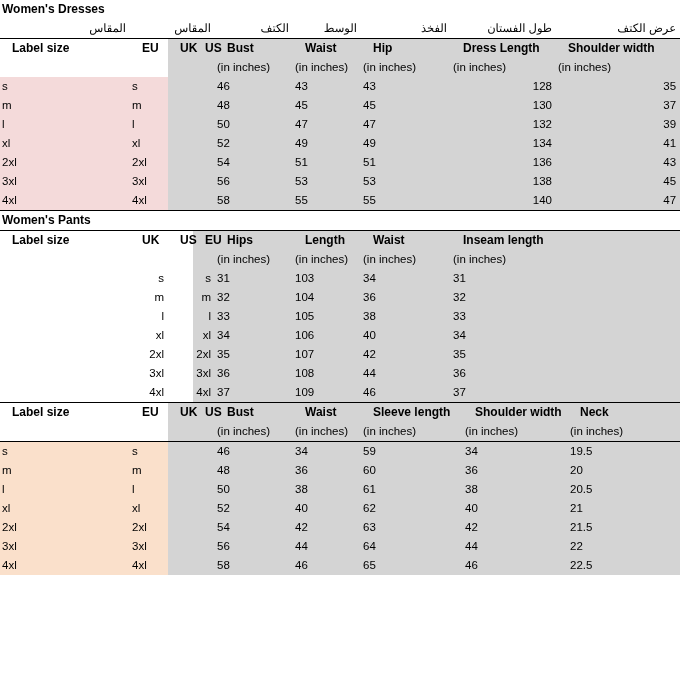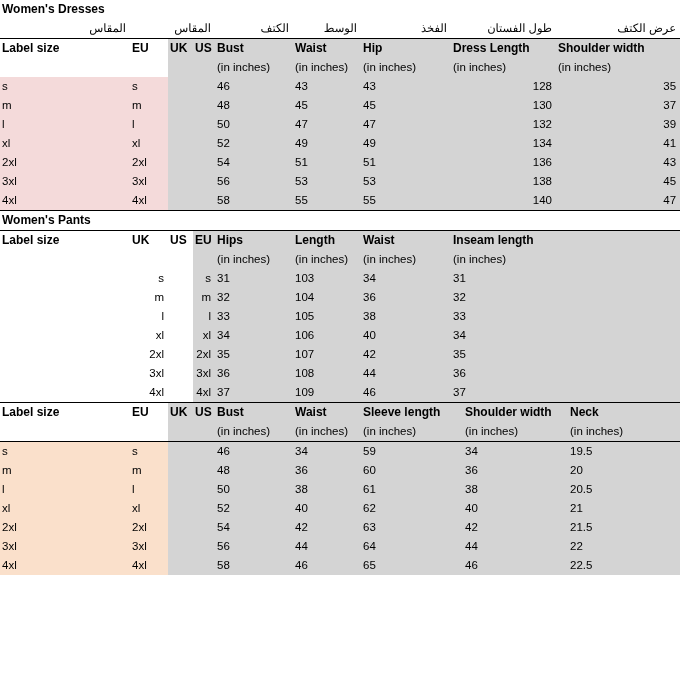--- a/index.html
+++ b/index.html
@@ -36,21 +36,21 @@
     font-size: 11.5px;
   }
   .sec-title {
     font-weight: bold;
     font-size: 12px;
     padding-left: 2px;
   }
   .hdr {
     font-weight: bold;
     font-size: 12px;
-    padding-left: 2px;
+    padding-left: 12px;
   }
   .ar {
     text-align: right;
     padding-right: 4px;
     font-size: 11.5px;
     direction: rtl;
     margin-top: 8px;
   }
   .cell {
     padding-left: 2px;

